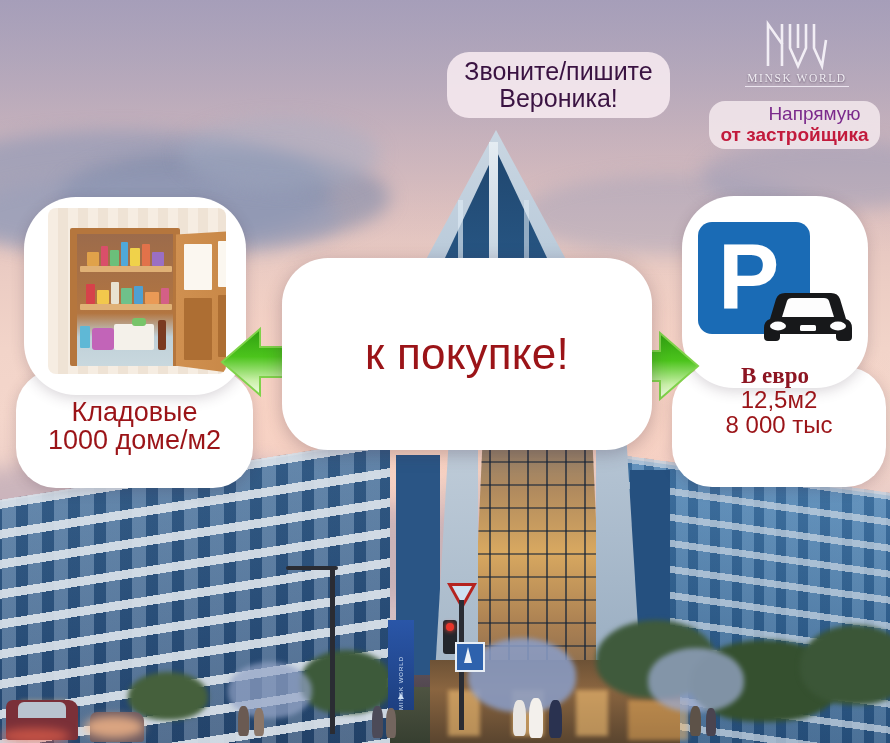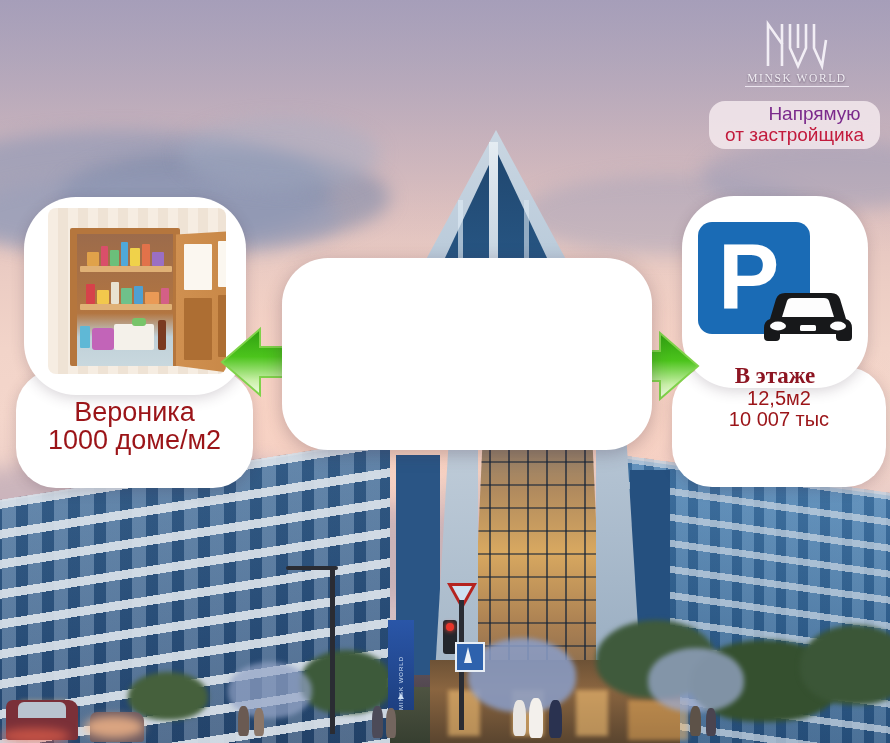--- a/index.html
+++ b/index.html
@@ -154,21 +154,21 @@
   .bubble{position:absolute;border-radius:22px;
     background:rgba(247,235,240,.88);
     display:flex;flex-direction:column;align-items:center;justify-content:center;
     text-align:center;line-height:1.08;}
   #bubble-call{left:447px;top:52px;width:223px;height:66px;}
   #bubble-call .l{color:#3a1342;font-size:25px;font-weight:400;}
 
   #badge-direct{left:709px;top:101px;width:171px;height:48px;border-radius:16px;
     background:rgba(248,238,242,.78);}
   #badge-direct .l1{color:#7b2a8c;font-size:19px;margin-left:40px;}
-  #badge-direct .l2{color:#c21a3c;font-size:19px;}
+  #badge-direct .l2{color:#c21a3c;font-size:19px;font-weight:bold;}
 
   
   .logo{position:absolute;left:742px;top:18px;width:110px;height:80px;text-align:center;}
   .logo svg{display:block;margin:0 auto;}
   .logo .name{margin-top:2px;font-size:11.5px;letter-spacing:1.6px;color:#f1eef4;
     font-family:"Liberation Serif", serif;text-shadow:0 1px 2px rgba(40,20,50,.5);}
   .logo .rule{width:104px;height:1px;background:rgba(245,240,248,.85);margin:2px auto 0;}
 
   
   .card{position:absolute;background:#fff;border-radius:44px;
@@ -186,21 +186,21 @@
     letter-spacing:.2px;}
 
   .card-head{position:absolute;width:100%;text-align:center;
     font-family:"Liberation Serif", serif;font-weight:bold;font-size:23px;color:#8d1522;}
   .card-lines{position:absolute;width:100%;text-align:center;color:#9b1418;line-height:1.04;}
   .card-lines .l{display:block;}
 
   #left-head{left:0;top:377px;}
   #left-lines{left:16px;top:398px;width:237px;font-size:27px;}
   #right-head{left:682px;top:363px;width:186px;}
-  #right-lines{left:672px;top:388px;width:214px;font-size:20px;}
+  #right-lines{left:672px;top:388px;width:214px;font-size:24px;}
 
   
   .pantry{position:absolute;left:48px;top:208px;width:178px;height:166px;overflow:hidden;border-radius:8px;}
   .pantry-wall{position:absolute;inset:0;background:
     repeating-linear-gradient(90deg,#f6ede2 0 10px,#efe3d5 10px 20px);}
   .pantry-frame{position:absolute;left:22px;top:20px;width:110px;height:138px;background:#b5763d;border-radius:2px;}
   .pantry-room{position:absolute;left:29px;top:26px;width:96px;height:132px;
     background:linear-gradient(180deg,#9c6b4b 0%,#a8745133 60%,#bfd0d8 78%,#c9d8de 100%);}
   .shelf{position:absolute;background:#e0b176;border-radius:1px;}
   .pantry-door{position:absolute;left:128px;top:22px;width:78px;height:146px;
@@ -337,20 +337,24 @@
         <path d="M22 6 L22 26"></path>
         <path d="M30 6 L30 30 L38 48 L46 30 L46 6"></path>
         <path d="M54 6 L54 30 L62 48 L66 22"></path>
         <path d="M38 6 L38 30"></path>
       </g>
     </svg>
     <div class="name">MINSK WORLD</div>
     <div class="rule"></div>
   </div>
 
+  <div class="bubble" id="bubble-call">
+    <div class="l">Звоните/пишите</div>
+    <div class="l">Вероника!</div>
+  </div>
 
   <div class="bubble" id="badge-direct">
     <div class="l1">Напрямую</div>
     <div class="l2">от застройщика</div>
   </div>
 
   <div class="card" id="card-left-bot"></div>
   <div class="card" id="card-left-top"></div>
 
   <div class="pantry">
@@ -386,41 +390,41 @@
     <div class="pantry-door"></div>
     <div class="door-pane" style="left:136px;top:36px;width:28px;height:46px;"></div>
     <div class="door-pane" style="left:170px;top:33px;width:28px;height:46px;"></div>
     <div class="door-lower" style="left:136px;top:90px;width:28px;height:62px;"></div>
     <div class="door-lower" style="left:170px;top:87px;width:28px;height:62px;"></div>
 
   </div>
 
   <div class="card-head" id="left-head">На этаже</div>
   <div class="card-lines" id="left-lines">
-    <span class="l">Вероника</span>
+    <span class="l">Кладовые</span>
     <span class="l">1000 доме/м2</span>
   </div>
 
   <div class="card" id="card-right-bot"></div>
   <div class="card" id="card-right-top"></div>
 
   <div class="psign"></div>
   <div class="pletter">P</div>
   <svg class="pcar" viewBox="0 0 96 62">
     <path fill="#17181a" d="M10 34 L16 14 Q18 8 25 8 L71 8 Q78 8 80 14 L86 34 Q92 36 92 43 L92 52 Q92 56 88 56 L80 56 Q76 56 76 52 L76 49 L20 49 L20 52 Q20 56 16 56 L8 56 Q4 56 4 52 L4 43 Q4 36 10 34 Z"></path>
     <path fill="#fdfdfd" d="M22 32 L27 16 Q28 13 32 13 L64 13 Q68 13 69 16 L74 32 Z"></path>
     <ellipse fill="#fdfdfd" cx="18" cy="41" rx="8" ry="4.4"></ellipse>
     <ellipse fill="#fdfdfd" cx="78" cy="41" rx="8" ry="4.4"></ellipse>
     <rect fill="#fdfdfd" x="40" y="40" width="16" height="6" rx="1.6"></rect>
   </svg>
 
-  <div class="card-head" id="right-head">В этаже</div>
+  <div class="card-head" id="right-head">В евро</div>
   <div class="card-lines" id="right-lines">
     <span class="l">12,5м2</span>
-    <span class="l">10 007 тыс</span>
+    <span class="l">8 000 тыс</span>
   </div>
 
   <svg class="arrow" id="arrow-left" viewBox="0 0 106 74">
     <defs>
       <linearGradient id="gl" x1="0" y1="0" x2="0" y2="1">
         <stop offset="0%" stop-color="#2e9e10"></stop>
         <stop offset="42%" stop-color="#4cc41c"></stop>
         <stop offset="78%" stop-color="#c9f0a8"></stop>
         <stop offset="100%" stop-color="#f4fde8"></stop>
       </linearGradient>
@@ -435,16 +439,17 @@
         <stop offset="42%" stop-color="#4cc41c"></stop>
         <stop offset="78%" stop-color="#c9f0a8"></stop>
         <stop offset="100%" stop-color="#f4fde8"></stop>
       </linearGradient>
     </defs>
     <path d="M110 35 L72 2 L72 20 L4 20 L4 50 L72 50 L72 68 Z" fill="url(#gr)" stroke="#7fd24a" stroke-width="2"></path>
   </svg>
 
   <div class="card" id="card-center">
     <div class="main">
+      <div>к покупке!</div>
     </div>
   </div>
 
 </div>
 
 </body></html>

